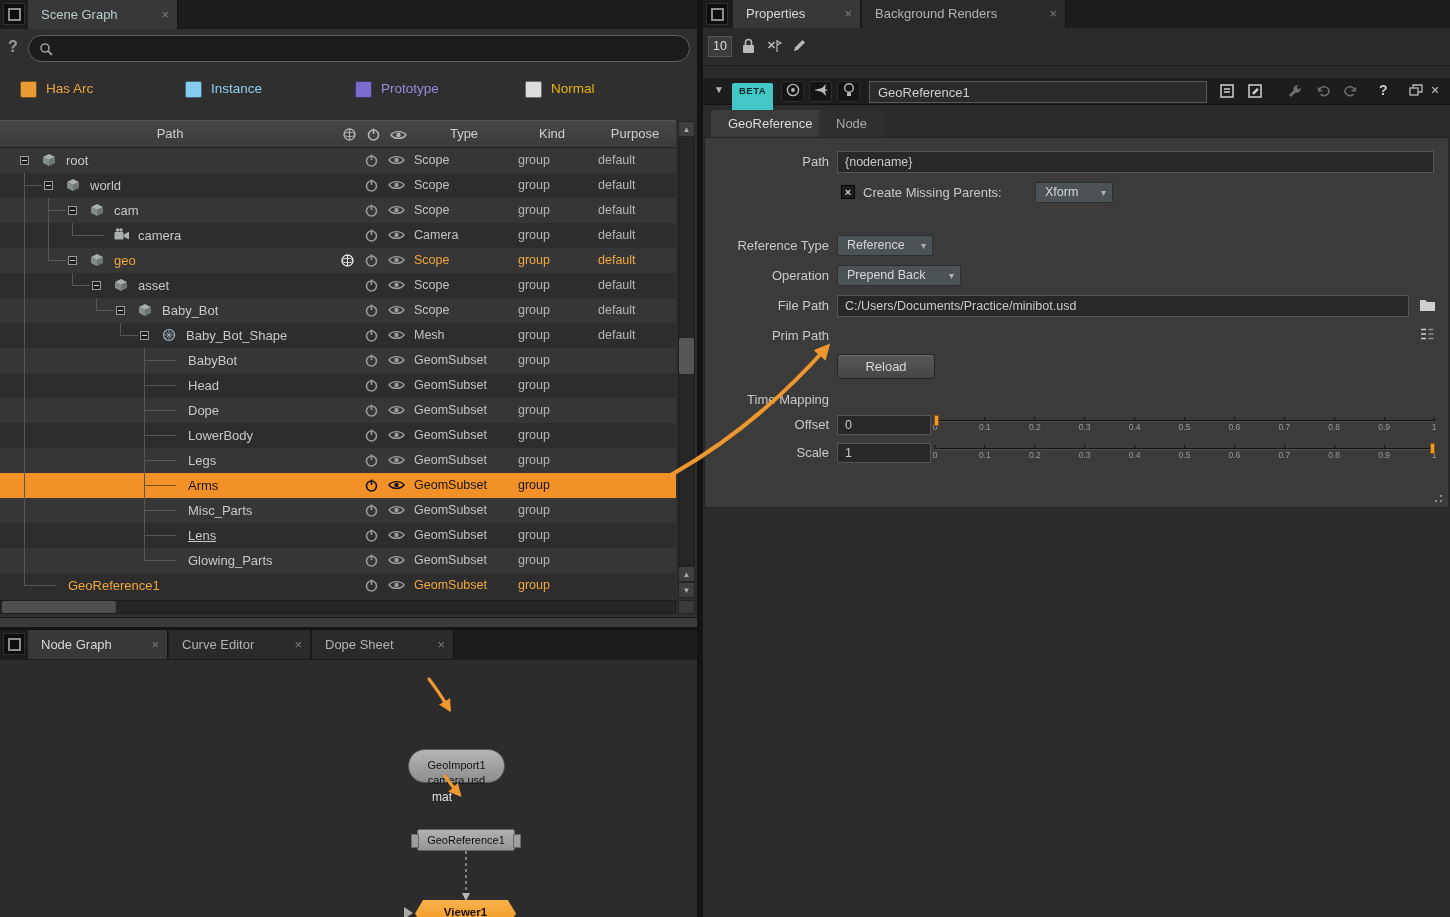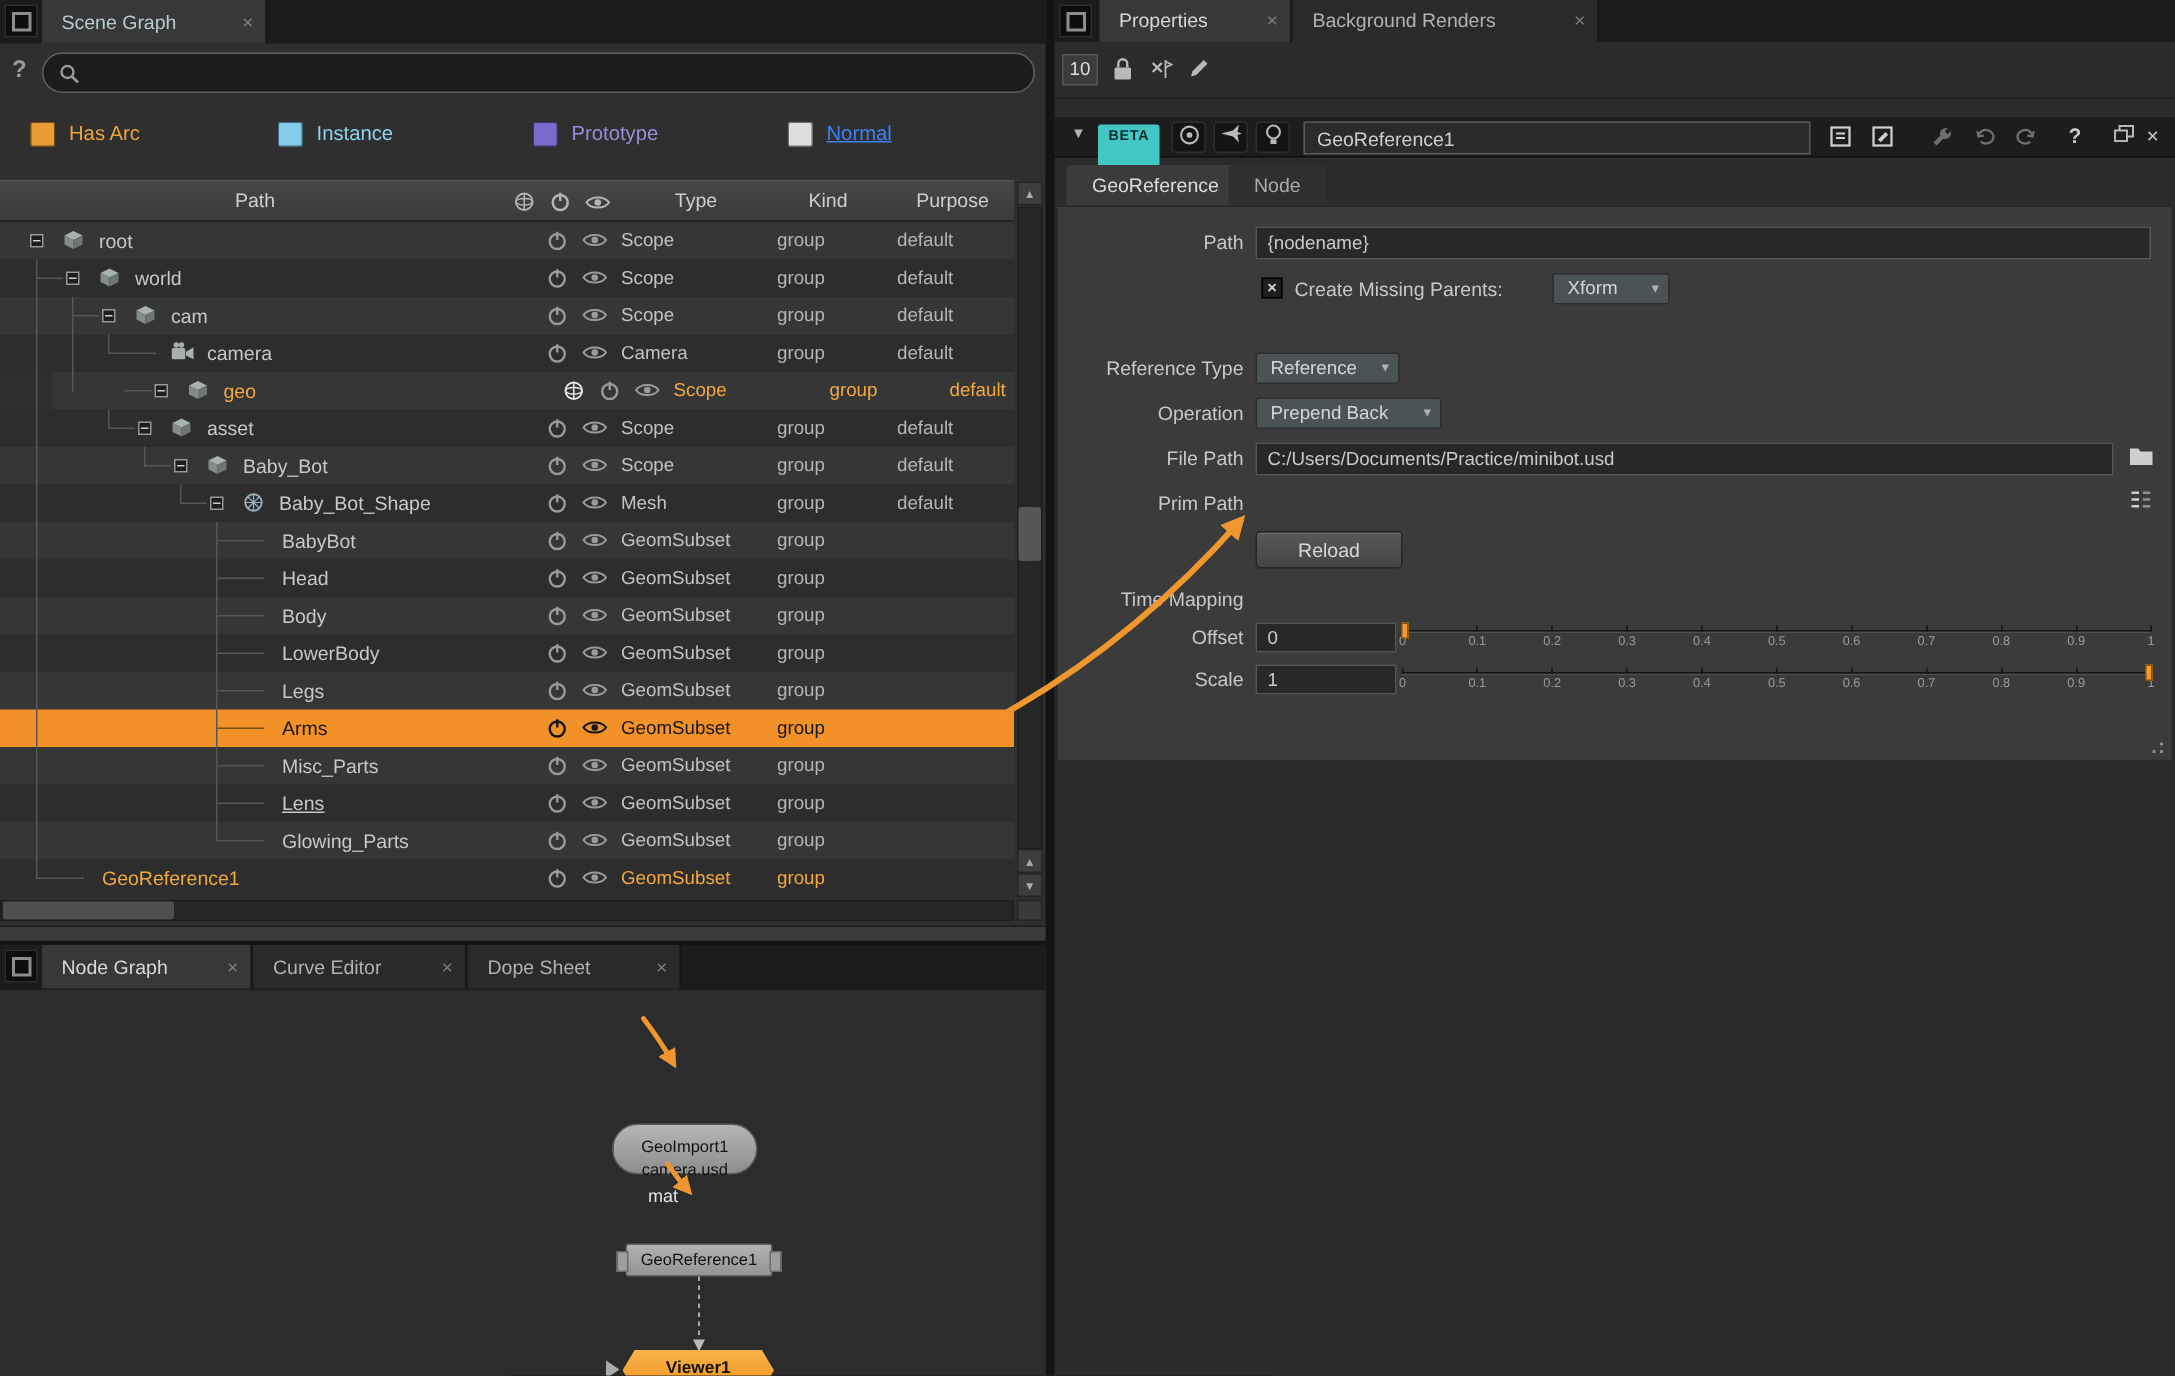--- a/index.html
+++ b/index.html
@@ -130,21 +130,21 @@
       <div class="legend-item" style="left: 185px;">
         <div class="legend-swatch" style="background: rgb(133, 205, 236);"></div>
         <div class="legend-label" style="color: rgb(143, 209, 239);">Instance</div>
       </div>
       <div class="legend-item" style="left: 355px;">
         <div class="legend-swatch" style="background: rgb(122, 107, 204);"></div>
         <div class="legend-label" style="color: rgb(152, 140, 218);">Prototype</div>
       </div>
       <div class="legend-item" style="left: 525px;">
         <div class="legend-swatch" style="background: rgb(221, 221, 221);"></div>
-        <div class="legend-label" style="color: #3b82f6; text-decoration: underline;">Normal</div>
+        <div class="legend-label" style="color: #eab308;">Normal</div>
       </div>
     </div>
 
   <div class="sg-header">
     <span class="h-path">Path</span>
     <span class="h-ico" style="left:342px"><svg width="15" height="15" viewBox="0 0 15 15">
           <circle cx="7.5" cy="7.5" r="5.5" fill="none" stroke="currentColor" stroke-width="1.3"></circle>
           <ellipse cx="7.5" cy="7.5" rx="5.5" ry="2.2" fill="none" stroke="currentColor" stroke-width="1"></ellipse>
           <line x1="7.5" y1="2" x2="7.5" y2="13" stroke="currentColor" stroke-width="1"></line>
         </svg></span>
@@ -238,21 +238,21 @@
             <line x1="7.5" y1="1.5" x2="7.5" y2="7" stroke="currentColor" stroke-width="1.6"></line>
           </svg></div>
         <div class="sg-eye"><svg width="17" height="12" viewBox="0 0 17 12">
             <path d="M1 6 C4 1.5 13 1.5 16 6 C13 10.5 4 10.5 1 6 Z" fill="none" stroke="currentColor" stroke-width="1.4"></path>
             <circle cx="8.5" cy="6" r="2.2" fill="currentColor"></circle>
           </svg></div>
         <div class="sg-type">Camera</div>
         <div class="sg-kind">group</div>
         <div class="sg-purpose">default</div>
       </div>
-      <div class="sg-row even arc" style="top: 100px; margin-left: 35px;">
+      <div class="sg-row even arc" style="top: 100px;">
         <div class="stub" style="left: 48px; width: 18px;"></div>
         <div class="sg-exp" style="left: 68px;"></div>
         <div class="sg-ico" style="left: 90px;"><svg width="14" height="14" viewBox="0 0 14 14">
             <polygon points="7,1 13,4 7,7 1,4" fill="#a9b0b0"></polygon>
             <polygon points="1,4 7,7 7,13 1,10" fill="#848b8b"></polygon>
             <polygon points="13,4 7,7 7,13 13,10" fill="#6f7575"></polygon>
           </svg></div>
         <div class="sg-name" style="left: 114px;">geo</div>
         <div class="sg-arc-ico"><svg width="15" height="15" viewBox="0 0 15 15">
             <circle cx="7.5" cy="7.5" r="5.5" fill="none" stroke="currentColor" stroke-width="1.3"></circle>
@@ -358,21 +358,21 @@
         <div class="sg-eye"><svg width="17" height="12" viewBox="0 0 17 12">
             <path d="M1 6 C4 1.5 13 1.5 16 6 C13 10.5 4 10.5 1 6 Z" fill="none" stroke="currentColor" stroke-width="1.4"></path>
             <circle cx="8.5" cy="6" r="2.2" fill="currentColor"></circle>
           </svg></div>
         <div class="sg-type">GeomSubset</div>
         <div class="sg-kind">group</div>
         <div class="sg-purpose"></div>
       </div>
       <div class="sg-row even" style="top: 250px;">
         <div class="stub" style="left: 144px; width: 32px;"></div>
-        <div class="sg-name" style="left: 188px;">Body</div>
+        <div class="sg-name" style="left: 188px;">Dope</div>
         <div class="sg-power"><svg width="15" height="15" viewBox="0 0 15 15">
             <circle cx="7.5" cy="8" r="5" fill="none" stroke="currentColor" stroke-width="1.6"></circle>
             <line x1="7.5" y1="1.5" x2="7.5" y2="7" stroke="currentColor" stroke-width="1.6"></line>
           </svg></div>
         <div class="sg-eye"><svg width="17" height="12" viewBox="0 0 17 12">
             <path d="M1 6 C4 1.5 13 1.5 16 6 C13 10.5 4 10.5 1 6 Z" fill="none" stroke="currentColor" stroke-width="1.4"></path>
             <circle cx="8.5" cy="6" r="2.2" fill="currentColor"></circle>
           </svg></div>
         <div class="sg-type">GeomSubset</div>
         <div class="sg-kind">group</div>

